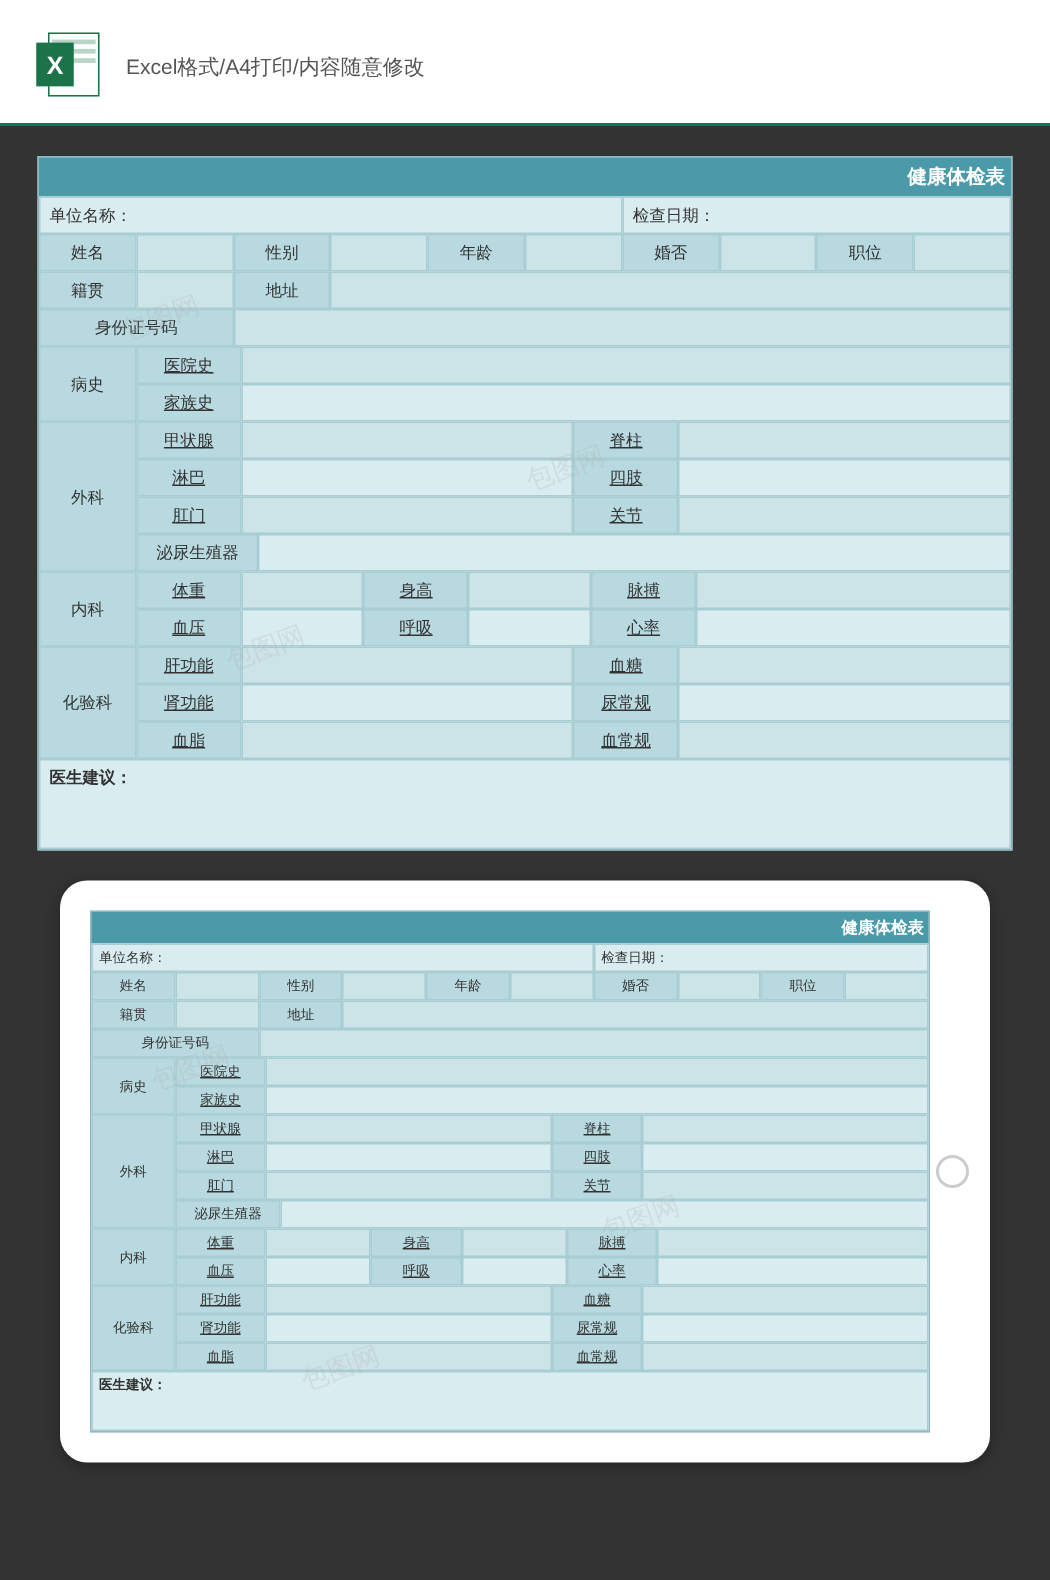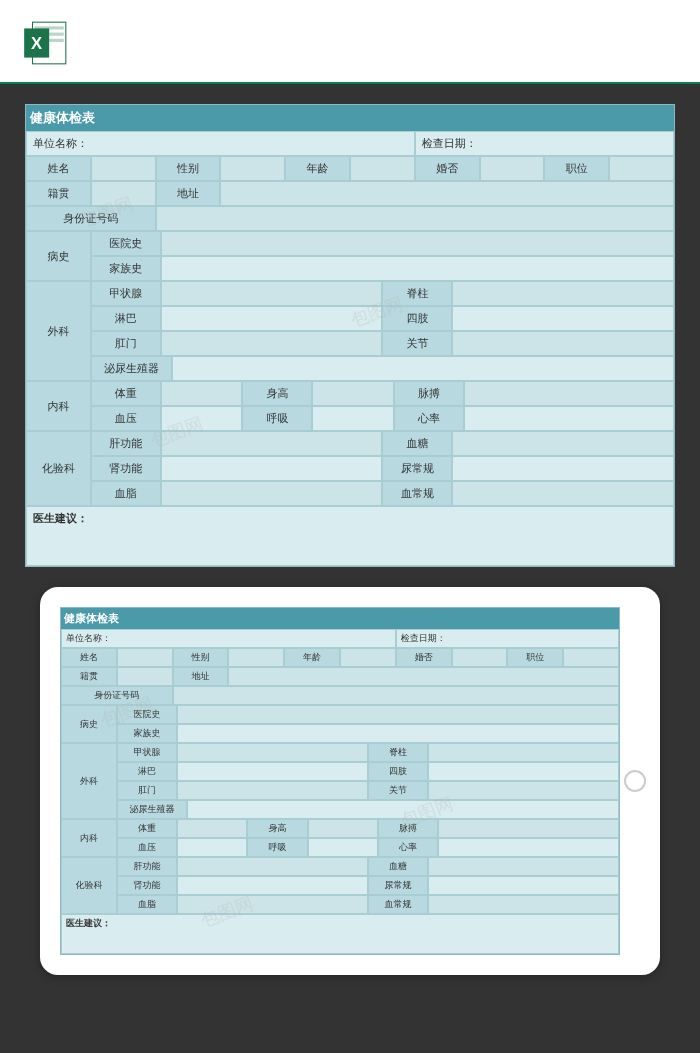--- a/index.html
+++ b/index.html
@@ -41,21 +41,21 @@
       padding: 20px 25px 30px;
     }
     .sheet {
       background: #cce4e8;
       width: 100%;
       border: 1px solid #8fb8c0;
     }
     .sheet-title {
       background: #4a9aaa;
       color: #fff;
-      text-align: left;
+      text-align: right;
       font-weight: bold;
       padding: 4px;
       font-size: 13px;
     }
     .row {
       display: flex;
       width: 100%;
     }
     .cell {
       border: 1px solid #a8cdd3;
@@ -68,21 +68,21 @@
     }
     .label { background: #b8d9df; justify-content: center; text-align: center; }
     .light { background: #d9ecef; }
     .fill { background: #cce4e8; }
     .section-label {
       background: #b8d9df;
       justify-content: center;
       text-align: center;
     }
     .w10 { flex: 0 0 10%; }
-    .w12 { flex: 0 0 12%; }
+    .w12 { flex: 0 0 12%; text-decoration: underline; }
     .w14 { flex: 0 0 14%; text-align: center; }
     .w20 { flex: 0 0 20%; }
     .wr { flex: 1; }
     .suggestion { min-height: 60px; align-items: flex-start; font-weight: bold; }
 
     .tablet {
       margin: 20px auto 0;
       width: 620px;
       background: #fff;
       border-radius: 18px;
@@ -126,20 +126,21 @@
 <div class="header">
   <svg class="excel-icon" viewBox="0 0 48 48">
     <rect x="12" y="4" width="32" height="40" fill="#fff" stroke="#1a7349" stroke-width="1"></rect>
     <rect x="14" y="8" width="28" height="3" fill="#1a7349" opacity="0.3"></rect>
     <rect x="14" y="14" width="28" height="3" fill="#1a7349" opacity="0.3"></rect>
     <rect x="14" y="20" width="28" height="3" fill="#1a7349" opacity="0.3"></rect>
     <rect x="4" y="10" width="24" height="28" fill="#1a7349"></rect>
     <text x="16" y="30" font-size="16" font-weight="bold" fill="#fff" text-anchor="middle">X</text>
   </svg>
   <div class="header-text">
+    <div class="header-sub">Excel格式/A4打印/内容随意修改</div>
   </div>
 </div>
 
 <div class="preview-area">
 
   <div class="sheet">
     <div class="sheet-title">健康体检表</div>
     <div class="row">
       <div class="cell light" style="flex:0 0 60%">单位名称：</div>
       <div class="cell light wr">检查日期：</div>

